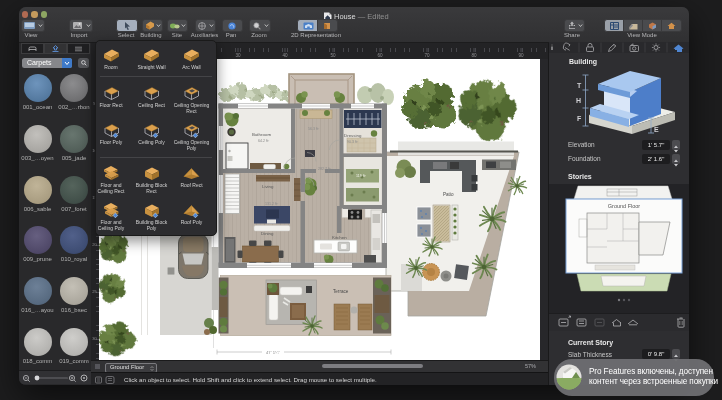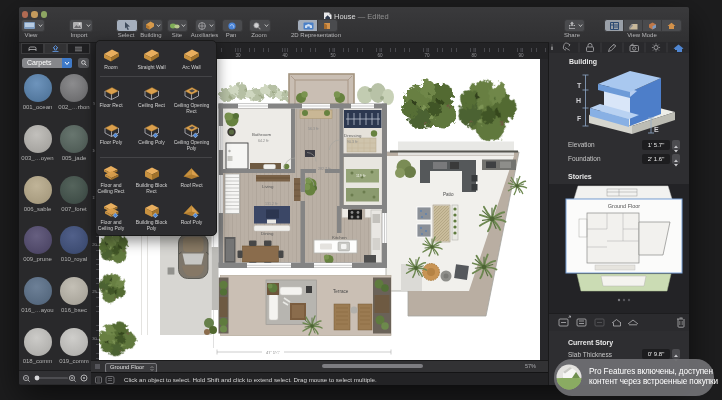--- a/index.html
+++ b/index.html
@@ -1,18 +1,18 @@
 <!DOCTYPE html>
 <html><head>
 <meta charset="utf-8">
 <style>
   html,body{margin:0;padding:0;}
   body{width:722px;height:400px;background:#1d1d1e;font-family:"Liberation Sans",sans-serif;position:relative;overflow:hidden;}
   .abs{position:absolute;}
-  #win{position:absolute;left:19px;top:7px;width:670px;height:378px;background:#29292b;border-radius:2px;box-shadow:0 12px 34px rgba(0,0,0,.6);overflow:hidden;}
+  #win{position:absolute;left:19px;top:7px;width:670px;height:378px;background:#29292b;border-radius:7px;box-shadow:0 12px 34px rgba(0,0,0,.6);overflow:hidden;}
   
   #toolbar{position:absolute;left:0;top:0;width:670px;height:35px;background:linear-gradient(#3a3a3c,#303032);border-bottom:1px solid #1c1c1d;}
   .tl{position:absolute;top:4.2px;width:6.4px;height:6.4px;border-radius:50%;}
   .tbtn{position:absolute;top:12px;height:11px;background:#4a4b4e;border-radius:3px;border:0.5px solid #3a3a3c;}
   .tbtn.lite{background:#a5afbd;}
   .tlab{position:absolute;top:24.5px;font-size:6px;color:#b6b6b8;white-space:nowrap;transform:translateX(-50%);}
   .chev{position:absolute;right:1px;top:2.5px;width:5px;height:5px;}
   
   #sidebar{position:absolute;left:0;top:36px;width:72px;height:342px;background:#29292b;border-right:1px solid #1b1b1c;}
   .stab{position:absolute;top:0;height:9px;background:#1f1f21;border:0.5px solid #3c3c3e;}

